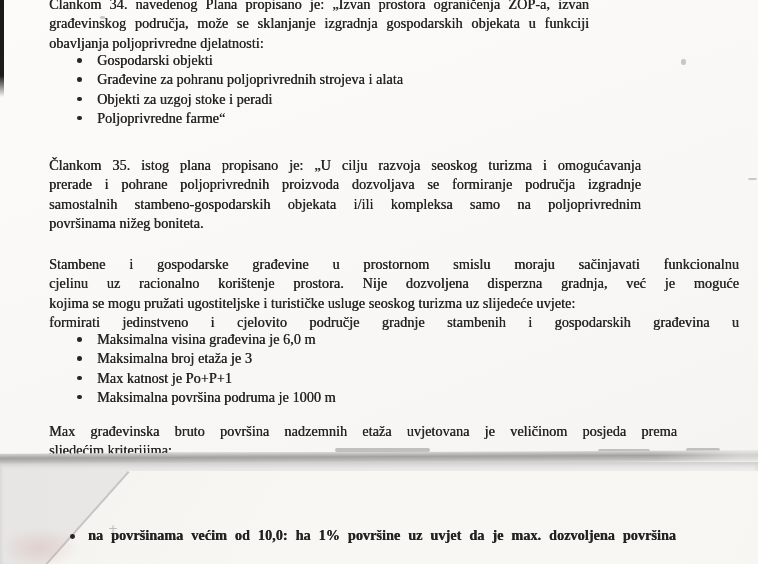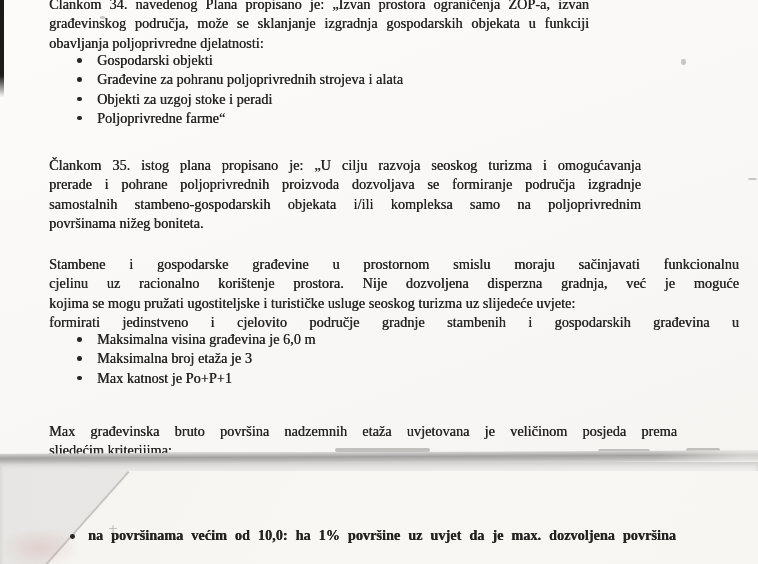--- a/index.html
+++ b/index.html
@@ -101,20 +101,21 @@
     <div class="line j">Stambene i gospodarske građevine u prostornom smislu moraju sačinjavati funkcionalnu</div>
     <div class="line j">cjelinu uz racionalno korištenje prostora. Nije dozvoljena disperzna gradnja, već je moguće</div>
     <div class="line">kojima se mogu pružati ugostiteljske i turističke usluge seoskog turizma uz slijedeće uvjete:</div>
     <div class="line j">formirati jedinstveno i cjelovito područje gradnje stambenih i gospodarskih građevina u</div>
   </div>
 
   <ul class="blist txt" style="left:69px;top:330px;width:540px;">
     <li><span>Maksimalna visina građevina je 6,0 m</span></li>
     <li><span>Maksimalna broj etaža je 3</span></li>
     <li><span>Max katnost je Po+P+1</span></li>
+    <li><span>Maksimalna površina podruma je 1000 m</span></li>
   </ul>
 
   <div class="txt" style="left:49px;top:422px;width:628px;">
     <div class="line j">Max građevinska bruto površina nadzemnih etaža uvjetovana je veličinom posjeda prema</div>
     <div class="line">sljedećim kriterijima:</div>
   </div>
 
   <div class="remnant" style="left:335px;top:448px;width:95px;height:4px;"></div>
   <div class="remnant" style="left:598px;top:449px;width:52px;height:4px;"></div>
   <div class="remnant" style="left:686px;top:448px;width:34px;height:4px;"></div>

